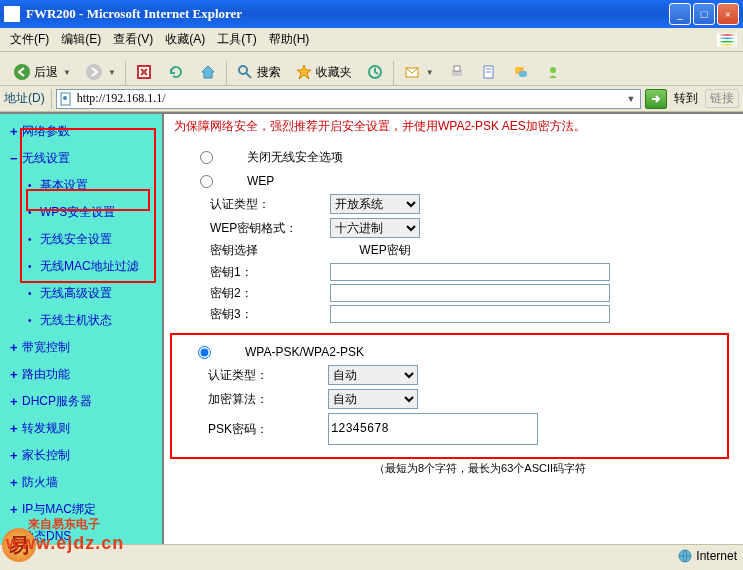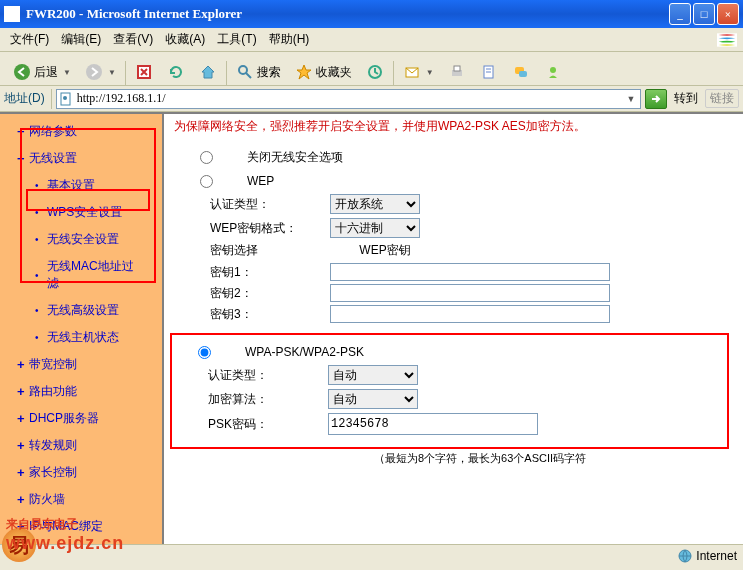--- a/index.html
+++ b/index.html
@@ -31,21 +31,21 @@
 .addr-input-wrap { flex: 1; background: #fff; border: 1px solid #7f9db9; height: 20px; display: flex; align-items: center; padding: 0 2px; }
 .addr-page-icon { width: 14px; height: 14px; margin-right: 4px; display: inline-flex; }
 .addr-input { flex: 1; border: none; outline: none; font-size: 12px; font-family: Tahoma, "SimSun"; }
 .addr-drop { width: 14px; text-align: center; color: #555; font-size: 9px; cursor: pointer; }
 .go-btn { width: 22px; height: 20px; background: linear-gradient(to bottom,#7eca60,#3f9c2a); border: 1px solid #2b7a18; display: flex; align-items: center; justify-content: center; color: white; cursor: pointer; border-radius: 2px; }
 .go-label { padding: 0 3px; }
 .links-label { color: #888; padding: 0 4px; border: 1px solid #ccc; border-radius: 2px; }
 
 .content { display: flex; height: 432px; border-top: 2px solid #808080; }
 
-.sidebar { width: 162px; background: #fdba74; padding: 4px 11px; overflow: hidden; }
+.sidebar { width: 162px; background: #5eead4; padding: 4px 4px; overflow: hidden; }
 .nav-item { display: flex; align-items: center; padding: 5px 6px 5px 18px; color: #0000cc; cursor: pointer; position: relative; }
 .nav-item.lvl2 { padding-left: 36px; }
 .nav-item .bullet { position: absolute; left: 6px; font-size: 13px; color: #0000cc; }
 .nav-item.lvl2 .bullet { left: 24px; font-size: 10px; }
 .nav-item.expanded .bullet::before { content: "−"; font-weight: bold; }
 .nav-item.collapsed .bullet::before { content: "+"; font-weight: bold; }
 .nav-item.child .bullet::before { content: "•"; }
 .highlight-box1 { position: absolute; border: 2px solid red; pointer-events: none; }
 .hb-outer { left: 20px; top: 128px; width: 136px; height: 155px; }
 .hb-inner { left: 26px; top: 189px; width: 124px; height: 22px; }
@@ -57,29 +57,29 @@
 .radio-row input[type=radio] { margin-left: 26px; margin-right: 14px; }
 .radio-row label { font-weight: normal; }
 .form-row { display: flex; align-items: center; margin: 4px 0; padding-left: 36px; }
 .form-label { width: 120px; }
 .form-row select { width: 90px; font-size: 12px; border: 1px solid #7f9db9; height: 20px; }
 .wep-header { display: inline-block; width: 110px; text-align: center; }
 .key-row { display: flex; align-items: center; margin: 3px 0; padding-left: 36px; }
 .key-label { width: 120px; }
 .key-input { flex: 1; max-width: 280px; border: 1px solid #7f9db9; height: 18px; font-size: 12px; padding: 0 2px; }
 .wpa-box { border: 2px solid red; padding: 4px 0 8px 0; margin-top: 10px; margin-left: -4px; margin-right: 4px; }
-.psk-input { width: 210px; border: 1px solid #7f9db9; height: 22px; font-size: 12px; font-family: "Courier New", monospace; padding: 0 2px; }
+.psk-input { width: 210px; border: 1px solid #7f9db9; height: 32px; font-size: 12px; font-family: "Courier New", monospace; padding: 0 2px; }
 .psk-note { font-size: 11px; padding-left: 200px; margin-top: 2px; }
 
 .statusbar { height: 22px; background: #ece9d8; border-top: 1px solid #c0c0a0; display: flex; align-items: center; padding: 0 6px; position: relative; }
 .status-right { margin-left: auto; display: flex; align-items: center; gap: 4px; }
 .status-globe { width: 14px; height: 14px; }
 
 .watermark { position: absolute; left: 6px; bottom: 16px; color: #e04020; font-size: 14px; font-weight: bold; pointer-events: none; z-index: 100; }
-.watermark .top { font-size: 12px; }
+.watermark .top { font-size: 12px; margin-left: 22px; }
 .watermark .url { font-size: 18px; letter-spacing: 1px; }
 .watermark-circle { position: absolute; left: 2px; bottom: 8px; width: 34px; height: 34px; border-radius: 50%; background: radial-gradient(circle,#ffcc66,#e07020); z-index: 99; display: flex; align-items: center; justify-content: center; color: #a02000; font-size: 20px; font-weight: bold; }
 </style>
 </head>
 <body>
 
 <div class="titlebar">
   <span class="titlebar-icon"></span>
   <span class="titlebar-title">FWR200 - Microsoft Internet Explorer</span>
   <div class="win-btns">

